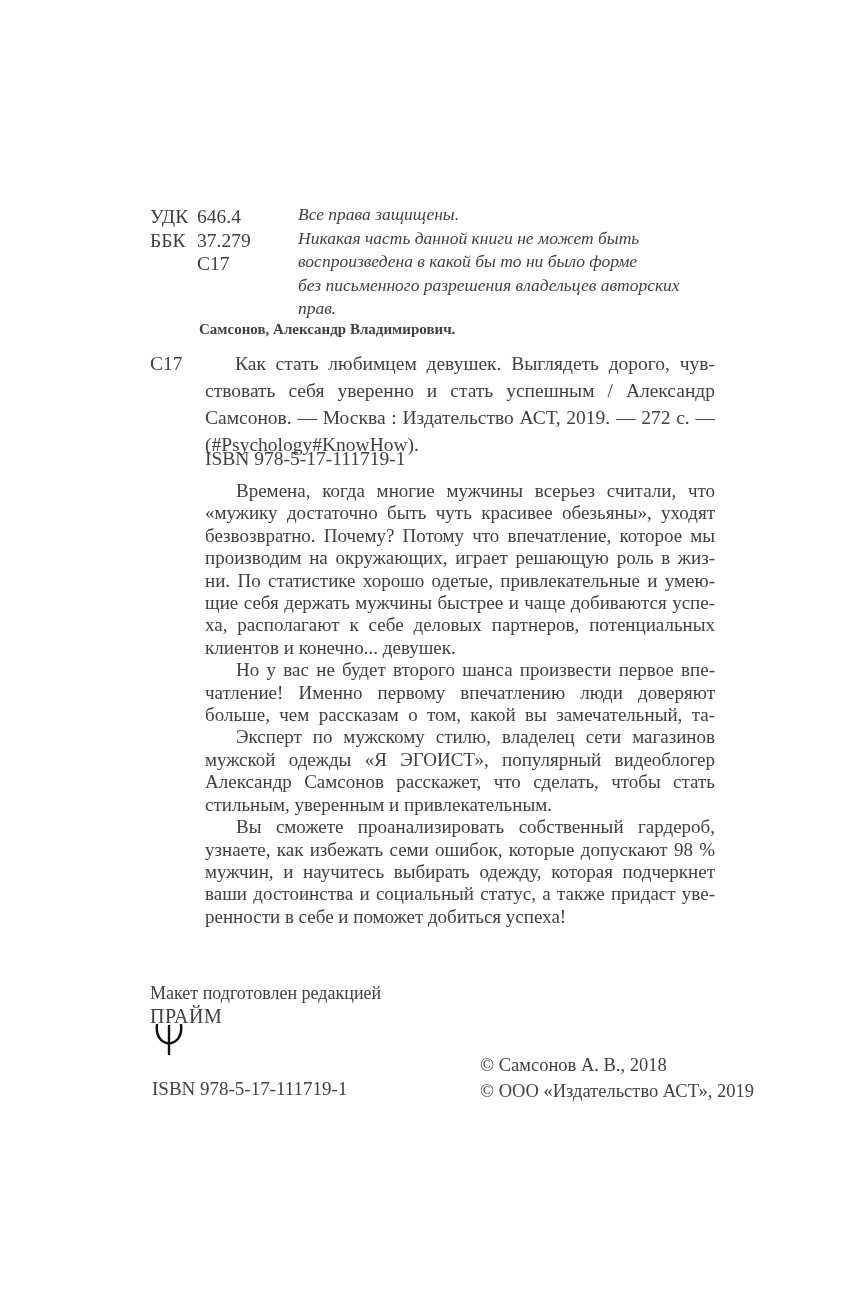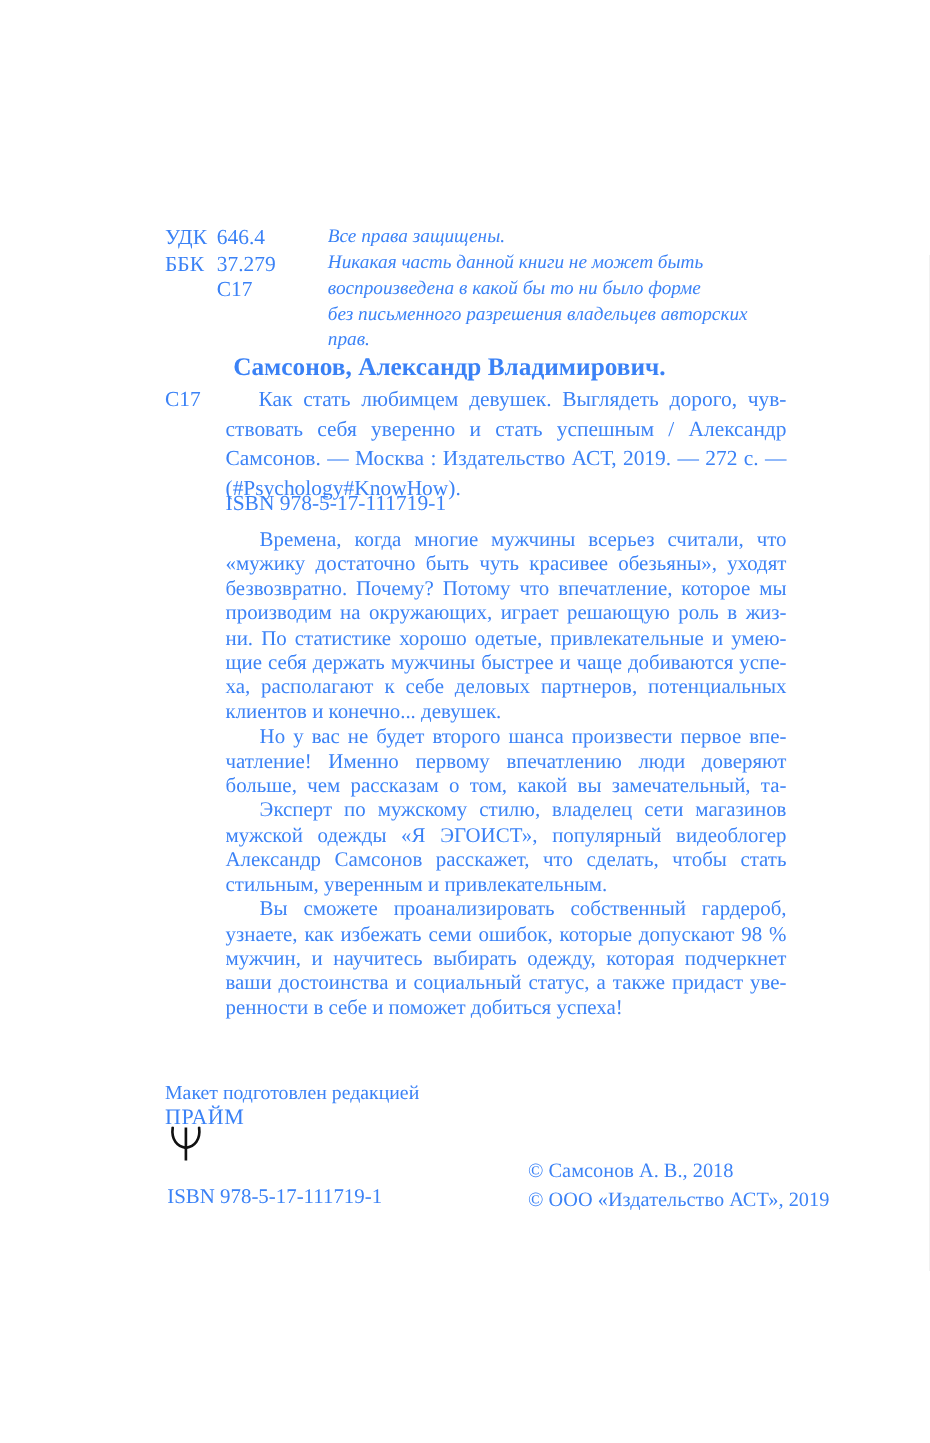--- a/index.html
+++ b/index.html
@@ -1,36 +1,36 @@
 <!DOCTYPE html>
 <html><head>
 <meta charset="utf-8">
 <style>
   html,body{margin:0;padding:0;background:#e8e8e8;}
   .page{
     position:relative;
     width:845px;height:1312px;
     margin:0 auto;
     background:#ffffff;
-    color:#3b82f6;
+    color:#404040;
     font-family:"Liberation Serif", serif;
     overflow:hidden;
   }
   .abs{position:absolute;}
 
   
   .codes{left:150px;top:205px;font-size:19.5px;line-height:23.5px;}
   .codes-grid{display:grid;grid-template-columns:47px auto;}
 
   
   .rights{left:298px;top:203px;width:420px;text-align:left;
           font-style:italic;font-size:17.5px;line-height:23.5px;}
 
   
-  .author{left:212px;top:321px;font-weight:700;font-size:23px;}
+  .author{left:199px;top:321px;font-weight:700;font-size:15px;}
 
   
   .bib{left:150px;top:350px;width:565px;font-size:19.5px;line-height:27px;}
   .bib-code{position:absolute;left:0;top:0;}
   .bib-text{margin-left:55px;}
 
   .isbn-top{left:205px;top:448px;font-size:19.5px;}
 
   
   .annotation{left:205px;top:480px;width:510px;font-size:19px;line-height:22.4px;}

